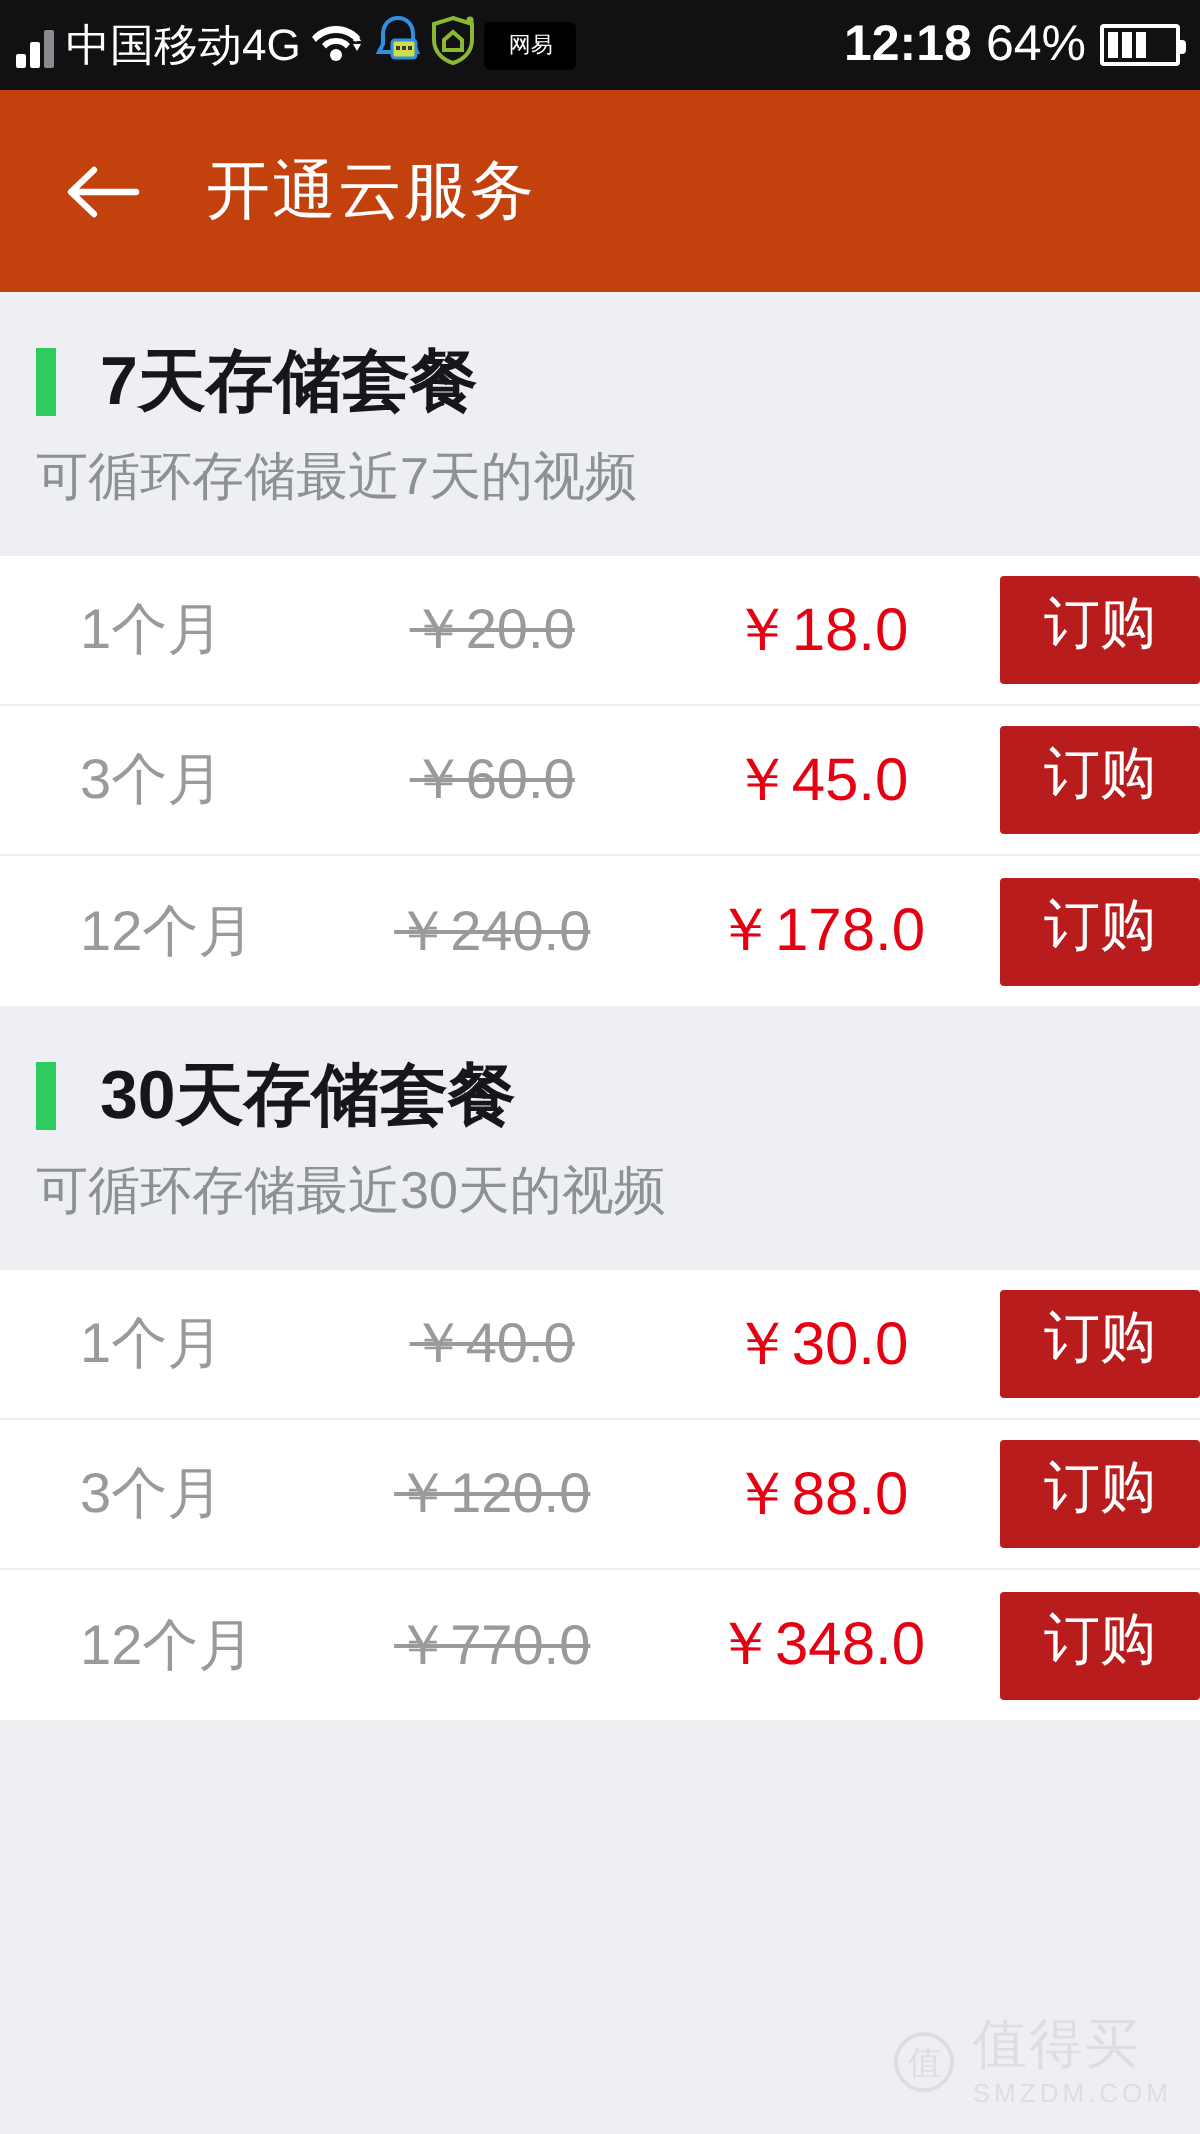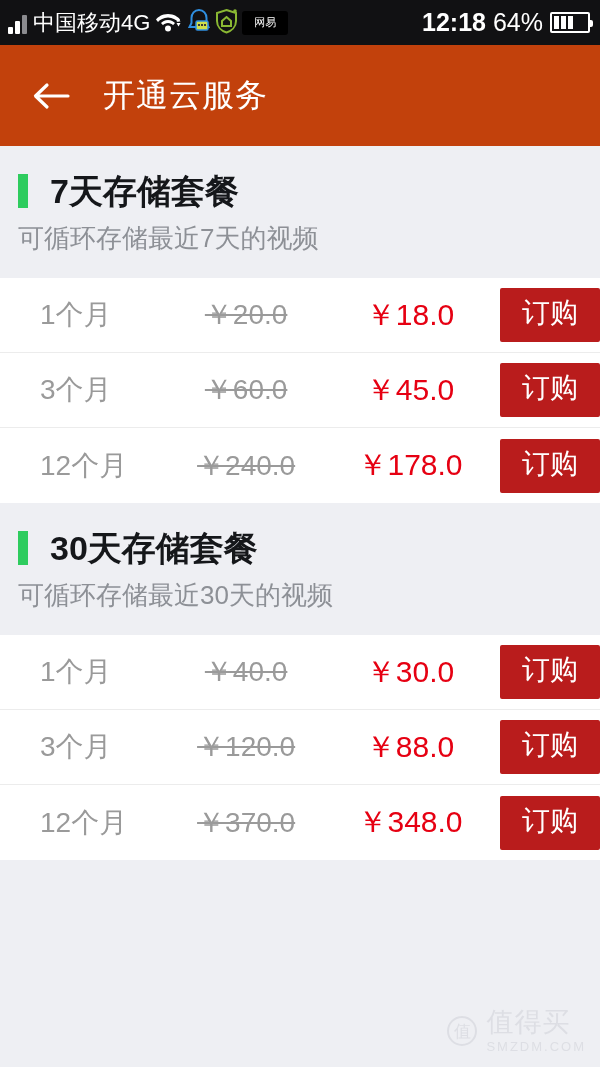--- a/index.html
+++ b/index.html
@@ -386,21 +386,21 @@
     <div class="price-row">
       <span class="col-duration">3个月</span>
       <span class="col-old">￥120.0</span>
       <span class="col-new">￥88.0</span>
       <span class="col-btn">
         <button class="order-btn">订购</button>
       </span>
     </div>
     <div class="price-row">
       <span class="col-duration">12个月</span>
-      <span class="col-old">￥370.0</span>
+      <span class="col-old">￥770.0</span>
       <span class="col-new">￥348.0</span>
       <span class="col-btn">
         <button class="order-btn">订购</button>
       </span>
     </div>
   </div>
 
 </div>
 
 <div class="watermark">

